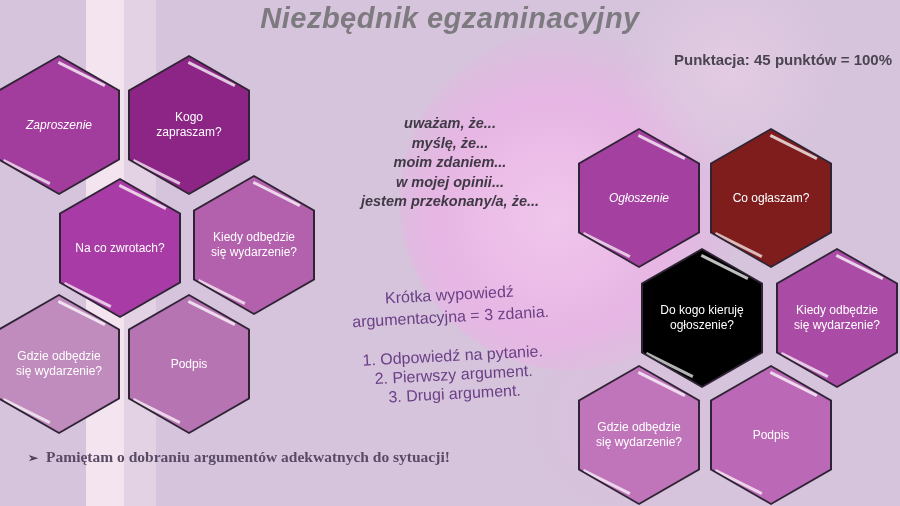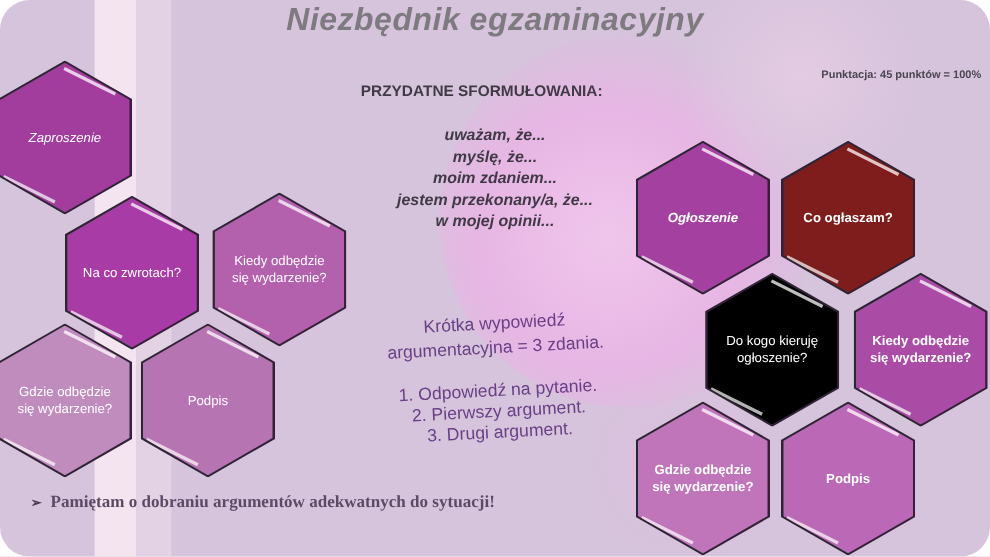--- a/index.html
+++ b/index.html
@@ -1,32 +1,31 @@
 <!DOCTYPE html>
 <html><head>
 <meta charset="utf-8">
 <style>
   html, body { margin: 0; padding: 0; }
   body { width: 900px; height: 506px; overflow: hidden; }
   .slide {
     position: relative; width: 900px; height: 506px; overflow: hidden;
     background: #d6c3dc;
     font-family: "Liberation Sans", "DejaVu Sans", sans-serif;
-    border-radius: 27px;
   }
   .bg-stripe { position: absolute; top: 0; height: 506px; }
   .flower { position: absolute; border-radius: 50%; }
   .title {
     position: absolute; left: 0; width: 900px; top: 2px; text-align: center;
     font-size: 29px; font-style: italic; font-weight: bold; color: #7d7a80;
     letter-spacing: 0.5px;
   }
   .score {
     position: absolute; right: 8px; top: 51px;
-    font-size: 10px; font-weight: bold; color: #4a4550; margin-top: 12px;
+    font-size: 15px; font-weight: bold; color: #4a4550;
   }
   .phrases-head {
     position: absolute; left: 328px; top: 74px; width: 250px;
     font-size: 14px; font-weight: bold; color: #3f3a45;
   }
   .phrases {
     position: absolute; left: 320px; top: 114px; width: 260px; text-align: center;
     font-size: 14.5px; font-weight: bold; font-style: italic; color: #3f3a45; line-height: 19.5px;
   }
   .argument {
@@ -55,43 +54,42 @@
   .hex-inner::before {
     content: ""; position: absolute; left: 50%; top: 4px; width: 52px; height: 3px;
     background: rgba(255,255,255,0.75); transform-origin: left top; transform: rotate(26.5deg);
   }
   .hex-inner::after {
     content: ""; position: absolute; left: 4px; top: 75%; width: 52px; height: 3px;
     background: rgba(255,255,255,0.7); transform-origin: left top; transform: rotate(26.5deg);
   }
   .hex-label { position: relative; z-index: 1; }
   .italic { font-style: italic; }
-  .bold { font-weight: bold; }
+  .bold { font-weight: normal; }
 </style>
 </head>
 <body>
 
 <div class="slide">
 
   <div class="bg-stripe" style="left:86px;width:38px;background:#f3e4ef;"></div>
   <div class="bg-stripe" style="left:124px;width:32px;background:#e2d2e4;"></div>
   <div class="flower" style="left:400px;top:30px;width:340px;height:340px;background:radial-gradient(circle at 45% 55%, #f0c6ec 0%, #e7b6e4 45%, rgba(214,195,220,0) 72%);"></div>
   <div class="flower" style="left:610px;top:-30px;width:240px;height:200px;background:radial-gradient(circle, #e3cbe3 0%, rgba(214,195,220,0) 70%);"></div>
   <div class="flower" style="left:520px;top:330px;width:200px;height:180px;background:radial-gradient(circle, #dcc0de 0%, rgba(214,195,220,0) 70%);"></div>
 
   <div class="title">Niezbędnik egzaminacyjny</div>
   <div class="score">Punktacja: 45 punktów = 100%</div>
 
-  <div class="phrases-head">PRZYDATNE SFORMUŁOWANIA:</div>
   <div class="phrases">
     <div>uważam, że...</div>
     <div>myślę, że...</div>
     <div>moim zdaniem...</div>
+    <div>w mojej opinii...</div>
     <div>jestem przekonany/a, że...</div>
-    <div>w mojej opinii...</div>
   </div>
 
   <div class="argument">
     <div class="head">Krótka wypowiedź</div>
     <div class="head">argumentacyjna = 3 zdania.</div>
     <ol>
       <li>1.  Odpowiedź na pytanie.</li>
       <li>2.  Pierwszy argument.</li>
       <li>3.  Drugi argument.</li>
     </ol>
@@ -99,20 +97,25 @@
 
   <div class="reminders">
     <div>
       <span class="bullet">➢</span><span>Pamiętam o dobraniu argumentów adekwatnych do sytuacji!</span>
     </div>
   </div>
 
   <div class="hex" style="left:-2px;top:55px;">
     <div class="hex-inner" style="background: rgb(162, 61, 158);">
         <span class="hex-label italic">Zaproszenie</span>
+      </div>
+  </div>
+  <div class="hex" style="left:128px;top:55px;">
+    <div class="hex-inner" style="background: rgb(140, 37, 133);">
+        <span class="hex-label">Kogo zapraszam?</span>
       </div>
   </div>
   <div class="hex" style="left:59px;top:178px;">
     <div class="hex-inner" style="background: rgb(168, 59, 165);">
         <span class="hex-label">Na co zwrotach?</span>
       </div>
   </div>
   <div class="hex" style="left:193px;top:175px;">
     <div class="hex-inner" style="background: rgb(179, 96, 173);">
         <span class="hex-label">Kiedy odbędzie się wydarzenie?</span>

